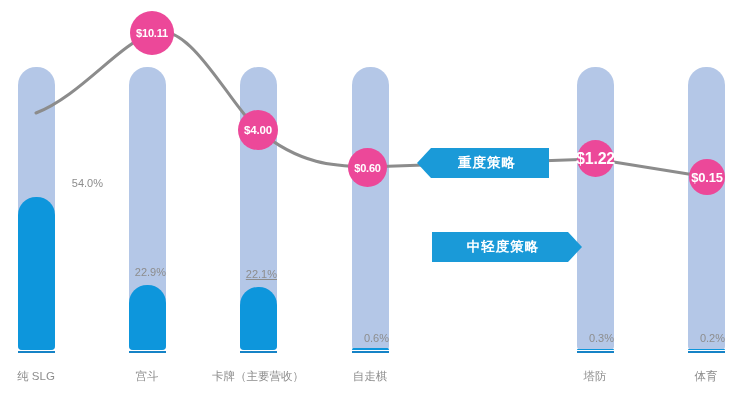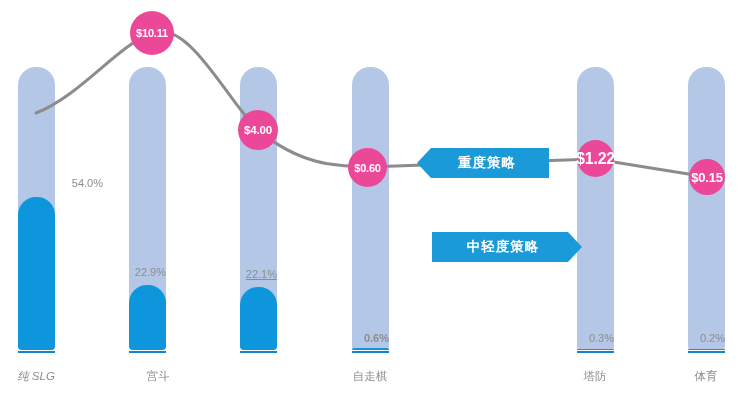--- a/index.html
+++ b/index.html
@@ -113,42 +113,43 @@
 <body>
 
 <div id="chart-root">
 
   <div class="bar-group" style="left:18px; height:283px;">
     <div class="bar-track" style="height:283px;"></div>
     <div class="bar-fill" style="height:153px;"></div>
     <div class="bar-underline"></div>
     <div class="pct-label" style="bottom:161px; text-align:right;margin-left:48px;">54.0%</div>
   </div>
-  <div class="cat-label" style="left:36px;font-style:italic;">纯 SLG</div>
+  <div class="cat-label" style="left:36px;">纯 SLG</div>
 
   <div class="bar-group" style="left:129px; height:283px;">
     <div class="bar-track" style="height:283px;"></div>
     <div class="bar-fill" style="height:65px;"></div>
     <div class="bar-underline"></div>
     <div class="pct-label" style="bottom:72px;">22.9%</div>
   </div>
-  <div class="cat-label" style="left:158px;">宫斗</div>
+  <div class="cat-label" style="left:147px;">宫斗</div>
 
   <div class="bar-group" style="left:240px; height:283px;">
     <div class="bar-track" style="height:283px;"></div>
     <div class="bar-fill" style="height:63px;"></div>
     <div class="bar-underline"></div>
     <div class="pct-label" style="bottom:70px;text-decoration:underline;">22.1%</div>
   </div>
+  <div class="cat-label" style="left:258px;">卡牌（主要营收）</div>
 
   <div class="bar-group" style="left:352px; height:283px;">
     <div class="bar-track" style="height:283px;"></div>
     <div class="bar-fill" style="height:2px;"></div>
     <div class="bar-underline"></div>
-    <div class="pct-label" style="bottom:6px;font-weight:bold;">0.6%</div>
+    <div class="pct-label" style="bottom:6px;">0.6%</div>
   </div>
   <div class="cat-label" style="left:370px;">自走棋</div>
 
   <div class="bar-group" style="left:577px; height:283px;">
     <div class="bar-track" style="height:283px;"></div>
     <div class="bar-fill" style="height:1px;"></div>
     <div class="bar-underline"></div>
     <div class="pct-label" style="bottom:6px;">0.3%</div>
   </div>
   <div class="cat-label" style="left:595px;">塔防</div>

